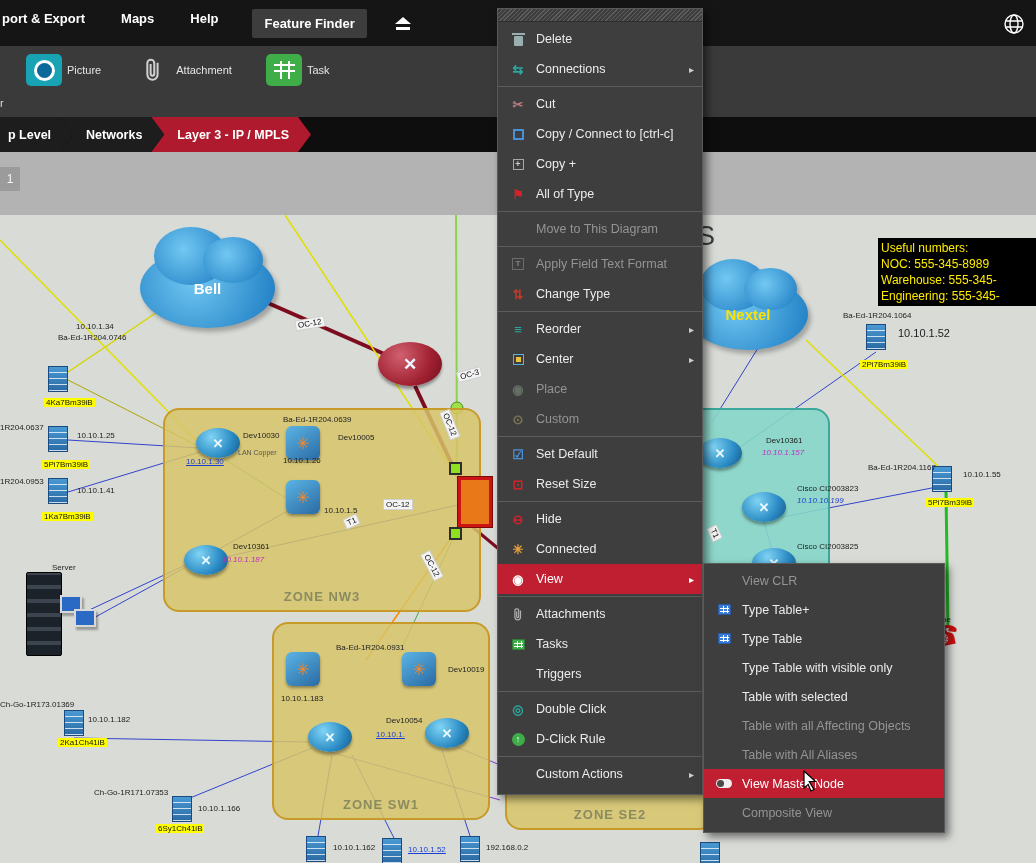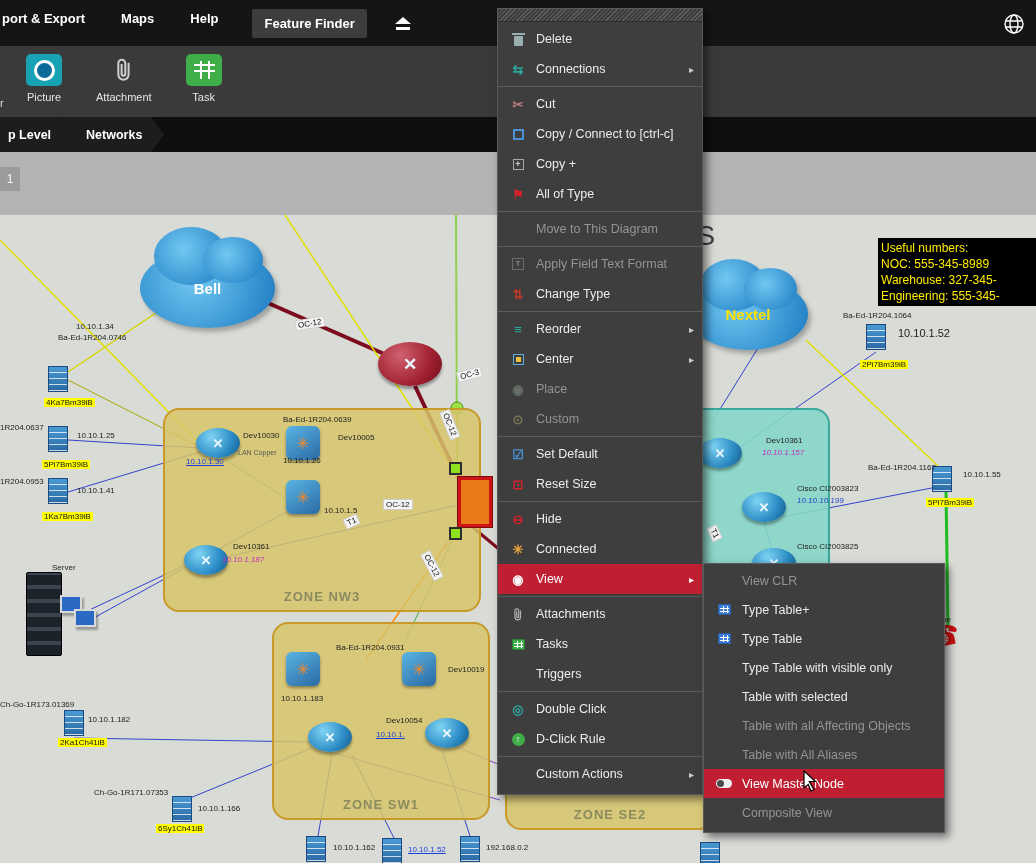--- a/index.html
+++ b/index.html
@@ -13,21 +13,21 @@
   .menu-item.active{background:#3d3d3d;padding:7px 12px;border-radius:2px}
   .eject{width:16px;height:13px;position:relative;margin-left:2px}
   .eject::before{content:"";position:absolute;top:0;left:0;border-left:8px solid transparent;
                  border-right:8px solid transparent;border-bottom:7px solid #fff}
   .eject::after{content:"";position:absolute;left:1px;right:1px;bottom:0;height:3px;background:#fff}
   .globe{position:absolute;right:10px;top:12px}
 
   
   .toolbar{position:absolute;top:46px;left:0;right:0;height:71px;background:#3a3a3a;display:flex;
            align-items:flex-start;padding:8px 0 0 26px;gap:34px;z-index:2;box-sizing:border-box}
-  .tool-btn{display:flex;flex-direction:column;align-items:center;gap:5px;color:#e6e6e6;font-size:11px}
+  .tool-btn{display:flex;flex-direction:row;align-items:center;gap:5px;color:#e6e6e6;font-size:11px}
   .tico{width:36px;height:32px;border-radius:5px;display:flex;align-items:center;justify-content:center;position:relative}
   .tico.pic{background:#17a3b4}
   .tico.pic .ring{width:15px;height:15px;border:3px solid #fff;border-radius:50%;background:#0c6a9a}
   .tico.att{background:transparent}
   .tico.task{background:#3fae49}
   .tico.task::before{content:"";position:absolute;left:8px;right:7px;top:10px;height:2px;background:#fff;box-shadow:0 6px 0 #fff}
   .tico.task::after{content:"";position:absolute;top:7px;bottom:7px;left:14px;width:2px;background:#fff;box-shadow:8px 0 0 #fff}
   .partial-label{position:absolute;left:0;bottom:8px;color:#ddd;font-size:11px}
 
   
@@ -165,20 +165,21 @@
   </div>
   <div class="tool-btn">
     <span class="tico task"></span>
     <span>Task</span>
   </div>
 </div>
 
 <div class="crumbs">
   <span class="crumb">p Level</span>
   <span class="crumb">Networks</span>
+  <span class="crumb active">Layer 3 - IP / MPLS</span>
 </div>
 
 <div class="subbar">
   <span class="page-tab">1</span>
 </div>
 
 <div class="canvas">
   <svg class="links-layer">
       <line x1="252" y1="81" x2="398" y2="145" stroke="#7d0d1e" stroke-width="4"></line>
       <line x1="415" y1="171" x2="465" y2="277" stroke="#7d0d1e" stroke-width="4"></line>
@@ -209,21 +210,21 @@
       <line x1="830" y1="375" x2="936" y2="435" stroke="#7d0d1e" stroke-width="3"></line>
       <line x1="758" y1="133" x2="712" y2="207" stroke="#3344cc" stroke-width="1"></line>
       <line x1="942" y1="271" x2="782" y2="302" stroke="#3344cc" stroke-width="1"></line>
       <line x1="762" y1="300" x2="772" y2="335" stroke="#3344cc" stroke-width="1"></line>
       <circle cx="457" cy="193" r="6" fill="#9fe045" stroke="#4a8f1f"></circle>
     </svg>
   <span class="title-frag">S</span>
   <div class="notes">
     <div>Useful numbers:</div>
     <div>NOC: 555-345-8989</div>
-    <div>Warehouse: 327-345-</div>
+    <div>Warehouse: 555-345-</div>
     <div>Engineering: 555-345-</div>
   </div>
   <span class="phone-ic">☎</span>
 <div class="zone" style="position: absolute; left: 163px; top: 193px; width: 318px; height: 204px;">
       <span class="zone-lb">ZONE NW3</span>
     </div>
     <div class="zone" style="position: absolute; left: 272px; top: 407px; width: 218px; height: 198px;">
       <span class="zone-lb">ZONE SW1</span>
     </div>
     <div class="zone" style="position: absolute; left: 505px; top: 553px; width: 210px; height: 62px;">

